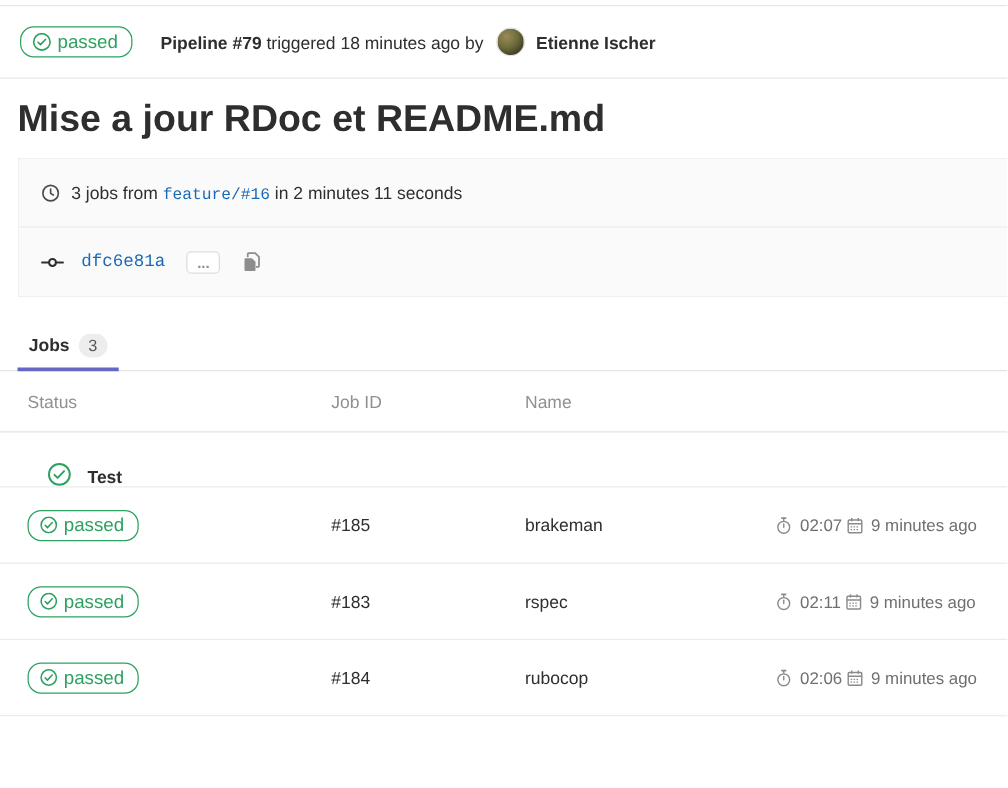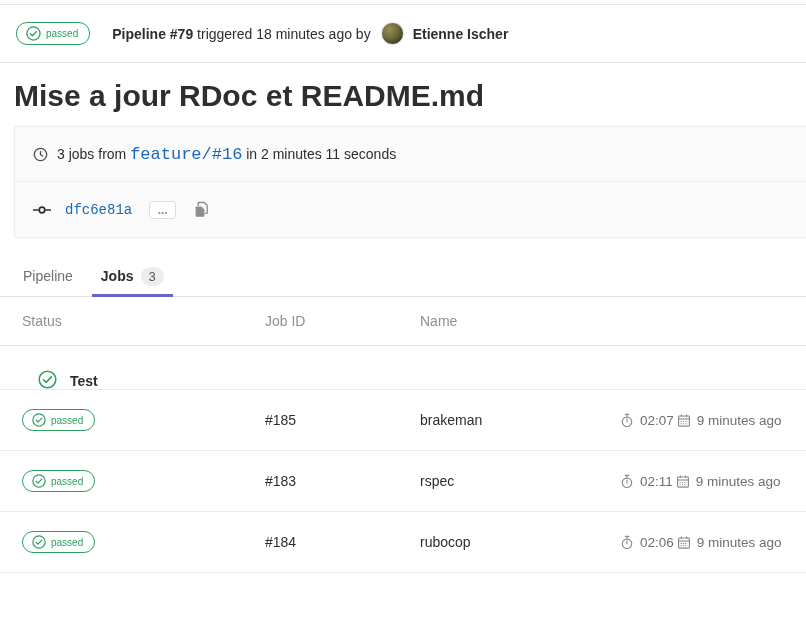--- a/index.html
+++ b/index.html
@@ -17,21 +17,21 @@
     height: 59px;
     border-top: 1px solid #e7e7e7;
     border-bottom: 1px solid #e7e7e7;
     display: flex; align-items: center;
     padding: 0 16px;
   }
   .ci-badge {
     display: inline-flex; align-items: center; gap: 5px;
     color: #2da160; border: 1px solid #2da160;
     border-radius: 11px; padding: 3px 11px 3px 9px;
-    font-size: 10px; background: #fff; white-space: nowrap;
+    font-size: 15px; background: #fff; white-space: nowrap;
   }
   .ci-badge svg { display: block; }
   .status-bar .pipeline-text { margin-left: 22px; }
   .bold { font-weight: bold; }
   .avatar {
     width: 23px; height: 23px; border-radius: 50%;
     margin: 0 9px 0 10px; flex: none;
     background: radial-gradient(circle at 35% 30%, #9c8a5a, #6b6b3a 45%, #3c3a24 80%, #26251a);
     border: 1px solid #e0e0e0;
   }
@@ -50,21 +50,21 @@
     border-right: none;
     border-radius: 3px 0 0 3px;
   }
   .summary-row {
     height: 55px; display: flex; align-items: center;
     padding: 0 18px; gap: 9px;
   }
   .summary-row.first { border-bottom: 1px solid #ededed; }
   .mono {
     font-family: "Liberation Mono", "DejaVu Sans Mono", monospace;
-    font-size: 17px;
+    font-size: 13px;
   }
   a.link { color: #1b69b6; text-decoration: none; }
   .commit-sha { font-size: 14px; margin-left: 5px; }
   .ellipsis-btn {
     border: 1px solid #ddd; background: #fff; color: #8d8d8d;
     border-radius: 4px; height: 18px; min-width: 27px;
     font-size: 12px; line-height: 8px; padding: 0 5px;
     margin-left: 8px; cursor: pointer; font-weight: bold;
   }
   .icon-btn { background: none; border: none; padding: 0; margin-left: 9px; cursor: pointer; color: #8d8d8d; display: flex; }
@@ -174,23 +174,20 @@
     <button class="icon-btn">
         <svg width="16" height="17" viewBox="0 0 16 17">
           <path d="M4.2 4.8V2.2c0-.4.3-.7.7-.7h5.3l3 3v7.2c0 .4-.3.7-.7.7h-1.7" fill="none" stroke="currentColor" stroke-width="1.4" stroke-linejoin="round"></path>
           <path d="M2.3 5.5h5.2l2.9 2.9v6.6c0 .4-.3.7-.7.7H2.3c-.4 0-.7-.3-.7-.7V6.2c0-.4.3-.7.7-.7z" fill="currentColor" stroke="none"></path>
         </svg>
       </button>
   </div>
 </div>
 
 <div class="tabs">
-  <div class="tab">
-    <span>Pipeline</span>
-  </div>
   <div class="tab active">
     <span>Jobs</span>
     <span class="count-badge">3</span>
   </div>
 </div>
 
 <div class="thead">
   <div class="col-status">Status</div>
   <div class="col-id">Job ID</div>
   <div class="col-name">Name</div>

